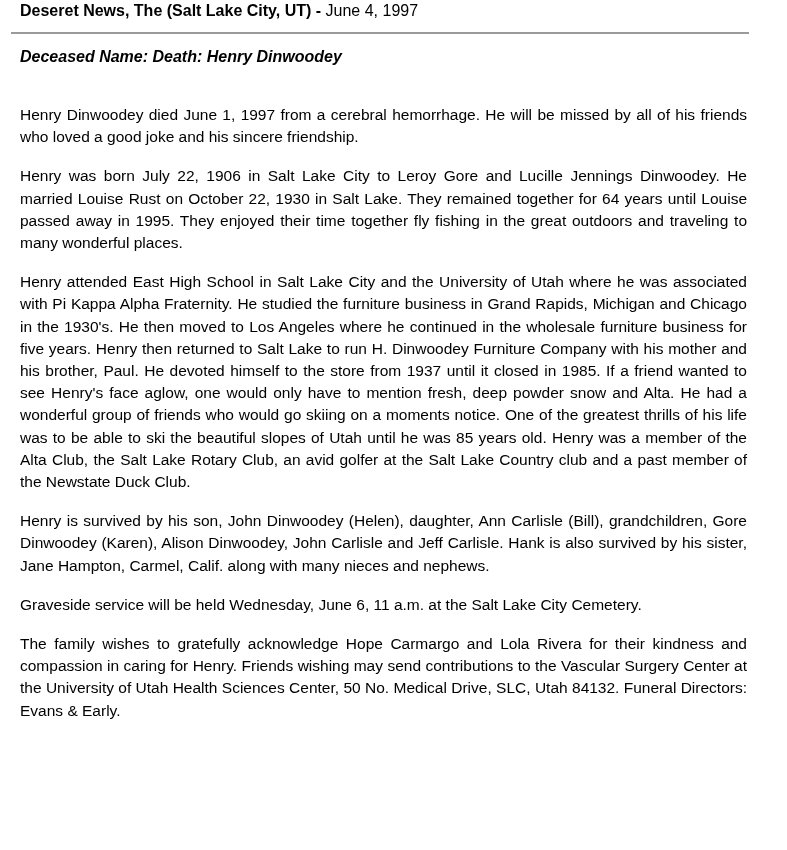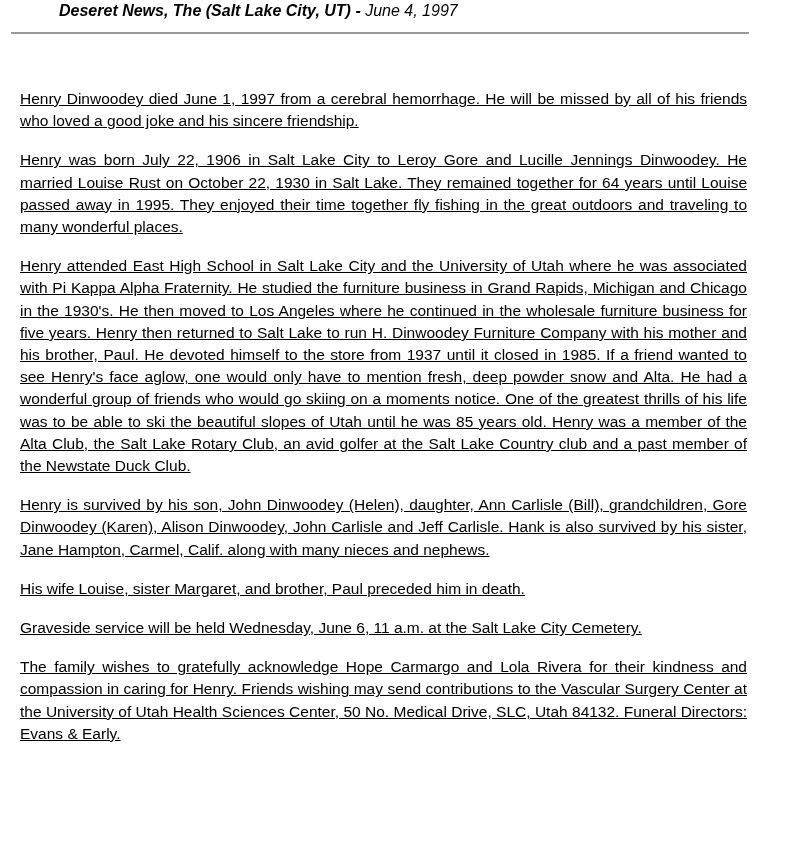--- a/index.html
+++ b/index.html
@@ -17,24 +17,22 @@
     .page {
       position: relative;
       width: 787px;
       height: 850px;
     }
     .source-line {
       position: absolute;
       left: 20px;
       top: 2px;
       font-size: 16px;
-      font-style: italic;
       white-space: nowrap;
       letter-spacing: 0px;
-      margin-left: 39px;
     }
     .source-line .pub {
       font-weight: bold;
     }
     .source-line .date {
       font-weight: normal;
     }
     .rule {
       position: absolute;
       left: 11px;
@@ -54,40 +52,39 @@
     }
     .body-text {
       position: absolute;
       left: 20px;
       top: 88px;
       width: 727px;
       font-size: 15.5px;
       line-height: 22.2px;
     }
     .body-text p {
-      margin: 0 0 17px 0;
+      margin: 16px 0 17px 0;
       text-align: justify;
-      text-decoration: underline;
     }
   </style>
 </head>
 <body>
 
 <div class="page">
 
   <div class="source-line">
     <span class="pub">Deseret News, The (Salt Lake City, UT)</span><span class="pub"> - </span><span class="date">June 4, 1997</span>
   </div>
 
   <div class="rule"></div>
 
+  <div class="deceased">Deceased Name: Death: Henry Dinwoodey</div>
 
   <div class="body-text">
     <p>Henry Dinwoodey died June 1, 1997 from a cerebral hemorrhage. He will be missed by all of his friends who loved a good joke and his sincere friendship.</p>
     <p>Henry was born July 22, 1906 in Salt Lake City to Leroy Gore and Lucille Jennings Dinwoodey. He married Louise Rust on October 22, 1930 in Salt Lake. They remained together for 64 years until Louise passed away in 1995. They enjoyed their time together fly fishing in the great outdoors and traveling to many wonderful places.</p>
     <p>Henry attended East High School in Salt Lake City and the University of Utah where he was associated with Pi Kappa Alpha Fraternity. He studied the furniture business in Grand Rapids, Michigan and Chicago in the 1930's. He then moved to Los Angeles where he continued in the wholesale furniture business for five years. Henry then returned to Salt Lake to run H. Dinwoodey Furniture Company with his mother and his brother, Paul. He devoted himself to the store from 1937 until it closed in 1985. If a friend wanted to see Henry's face aglow, one would only have to mention fresh, deep powder snow and Alta. He had a wonderful group of friends who would go skiing on a moments notice. One of the greatest thrills of his life was to be able to ski the beautiful slopes of Utah until he was 85 years old. Henry was a member of the Alta Club, the Salt Lake Rotary Club, an avid golfer at the Salt Lake Country club and a past member of the Newstate Duck Club.</p>
     <p>Henry is survived by his son, John Dinwoodey (Helen), daughter, Ann Carlisle (Bill), grandchildren, Gore Dinwoodey (Karen), Alison Dinwoodey, John Carlisle and Jeff Carlisle. Hank is also survived by his sister, Jane Hampton, Carmel, Calif. along with many nieces and nephews.</p>
-    <p>His wife Louise, sister Margaret, and brother, Paul preceded him in death.</p>
     <p>Graveside service will be held Wednesday, June 6, 11 a.m. at the Salt Lake City Cemetery.</p>
     <p>The family wishes to gratefully acknowledge Hope Carmargo and Lola Rivera for their kindness and compassion in caring for Henry. Friends wishing may send contributions to the Vascular Surgery Center at the University of Utah Health Sciences Center, 50 No. Medical Drive, SLC, Utah 84132. Funeral Directors: Evans &amp; Early.</p>
   </div>
 
 </div>
 
 </body></html>

